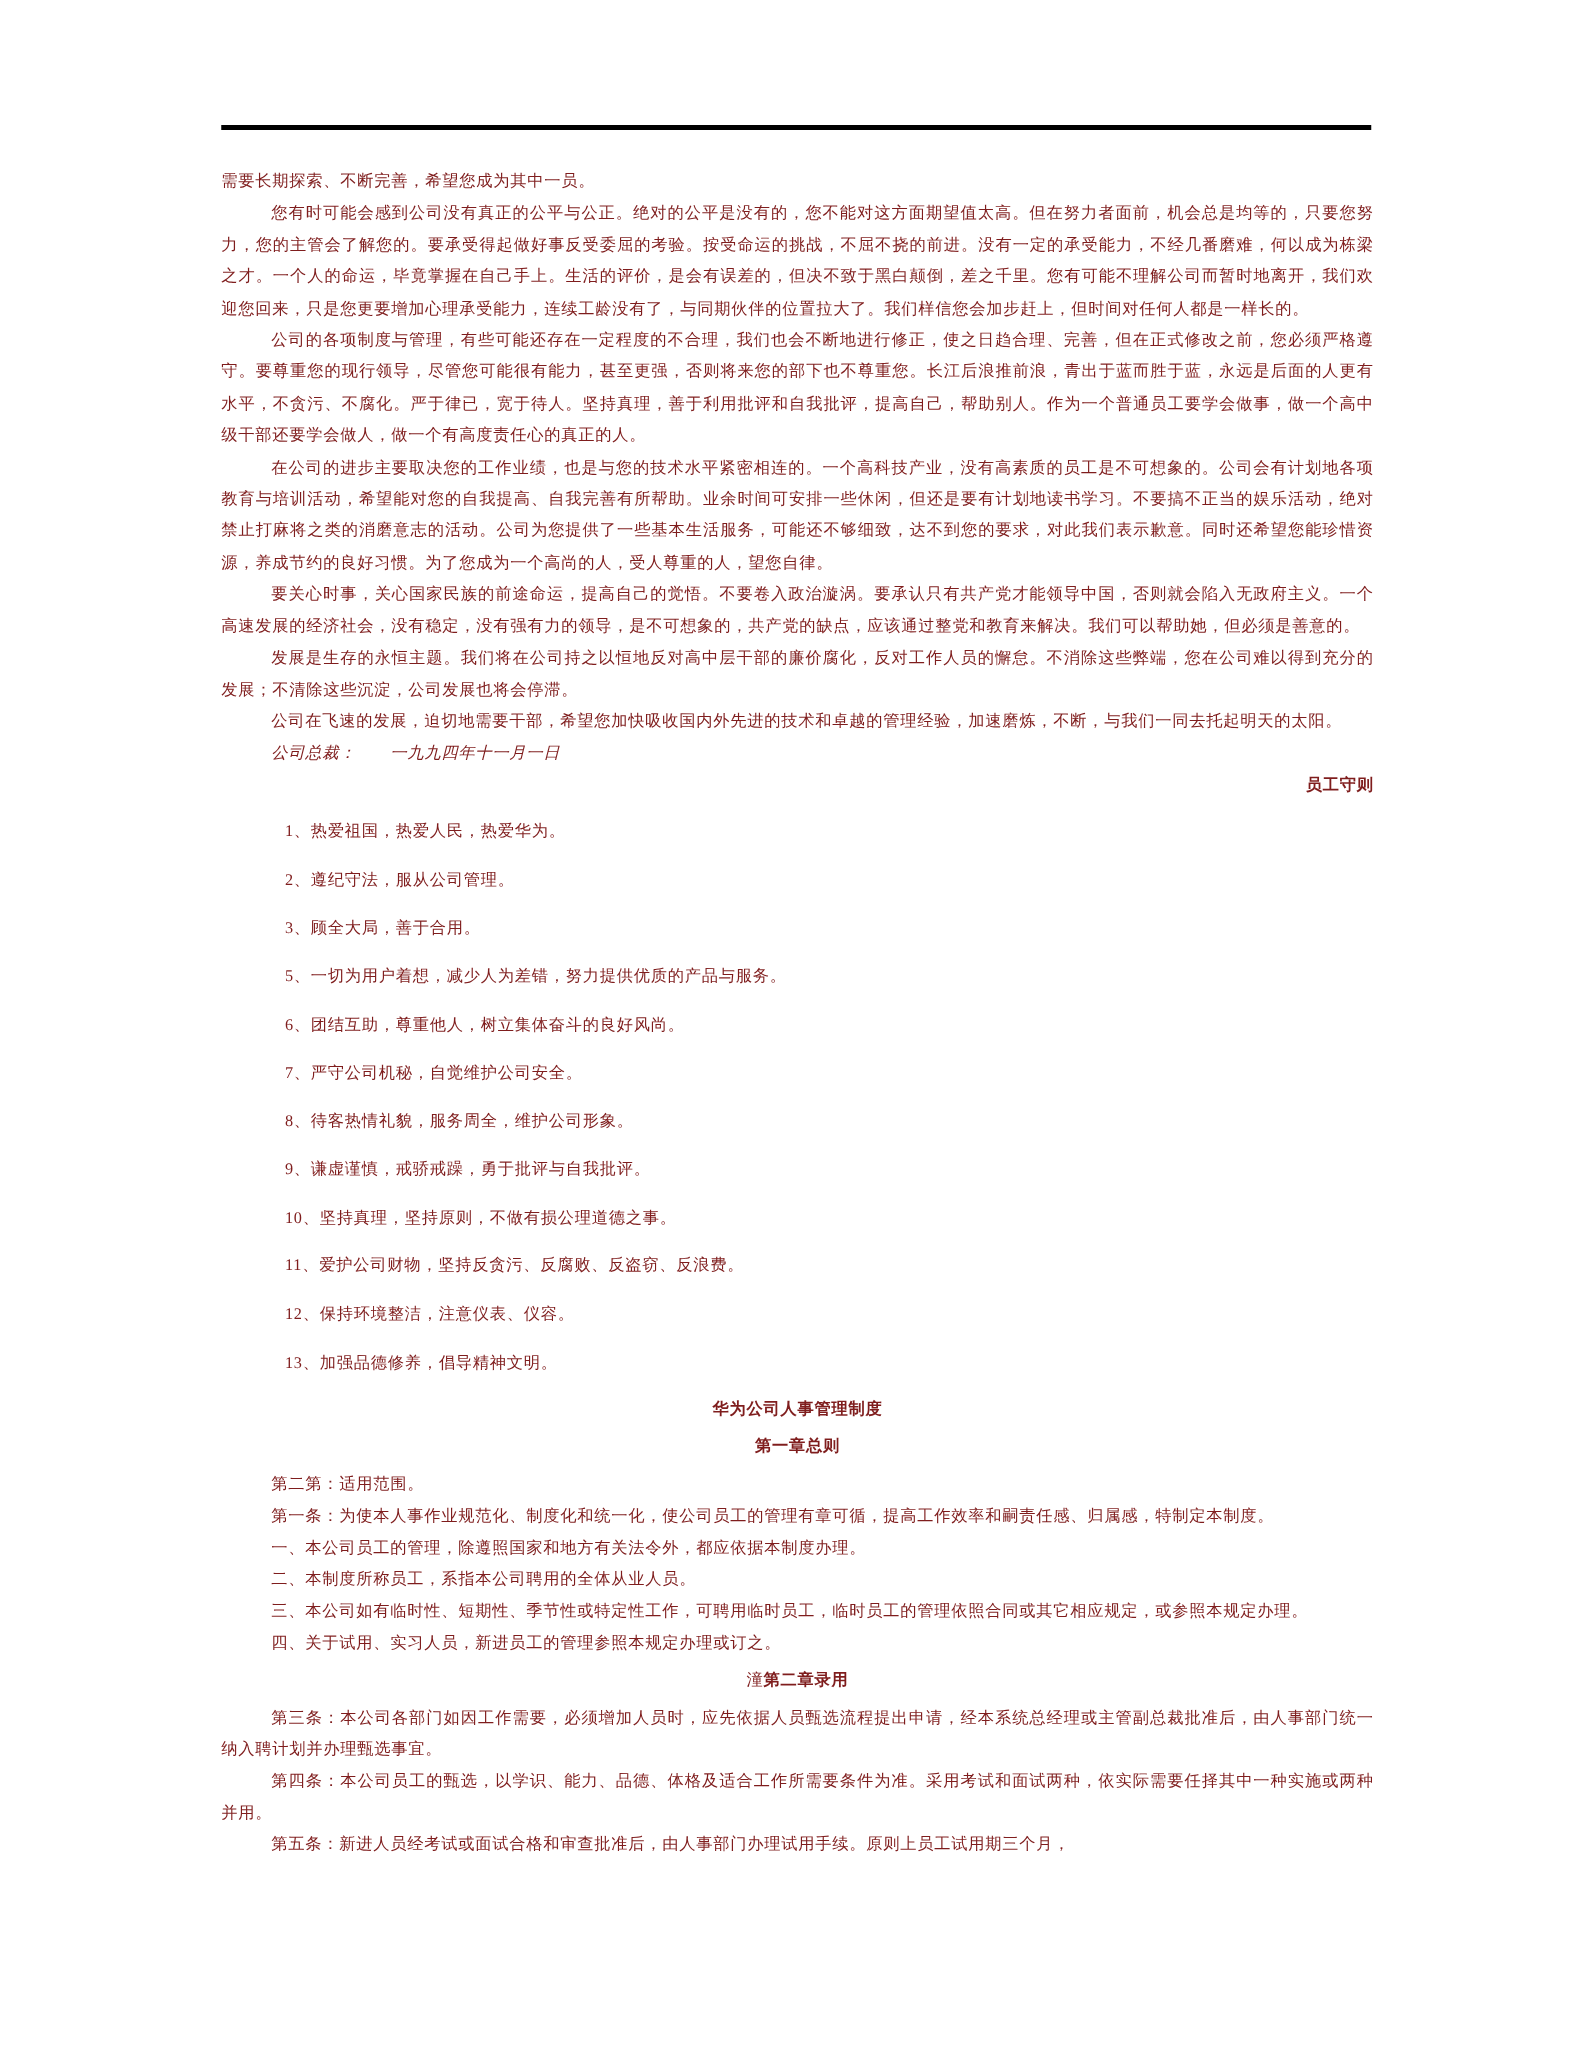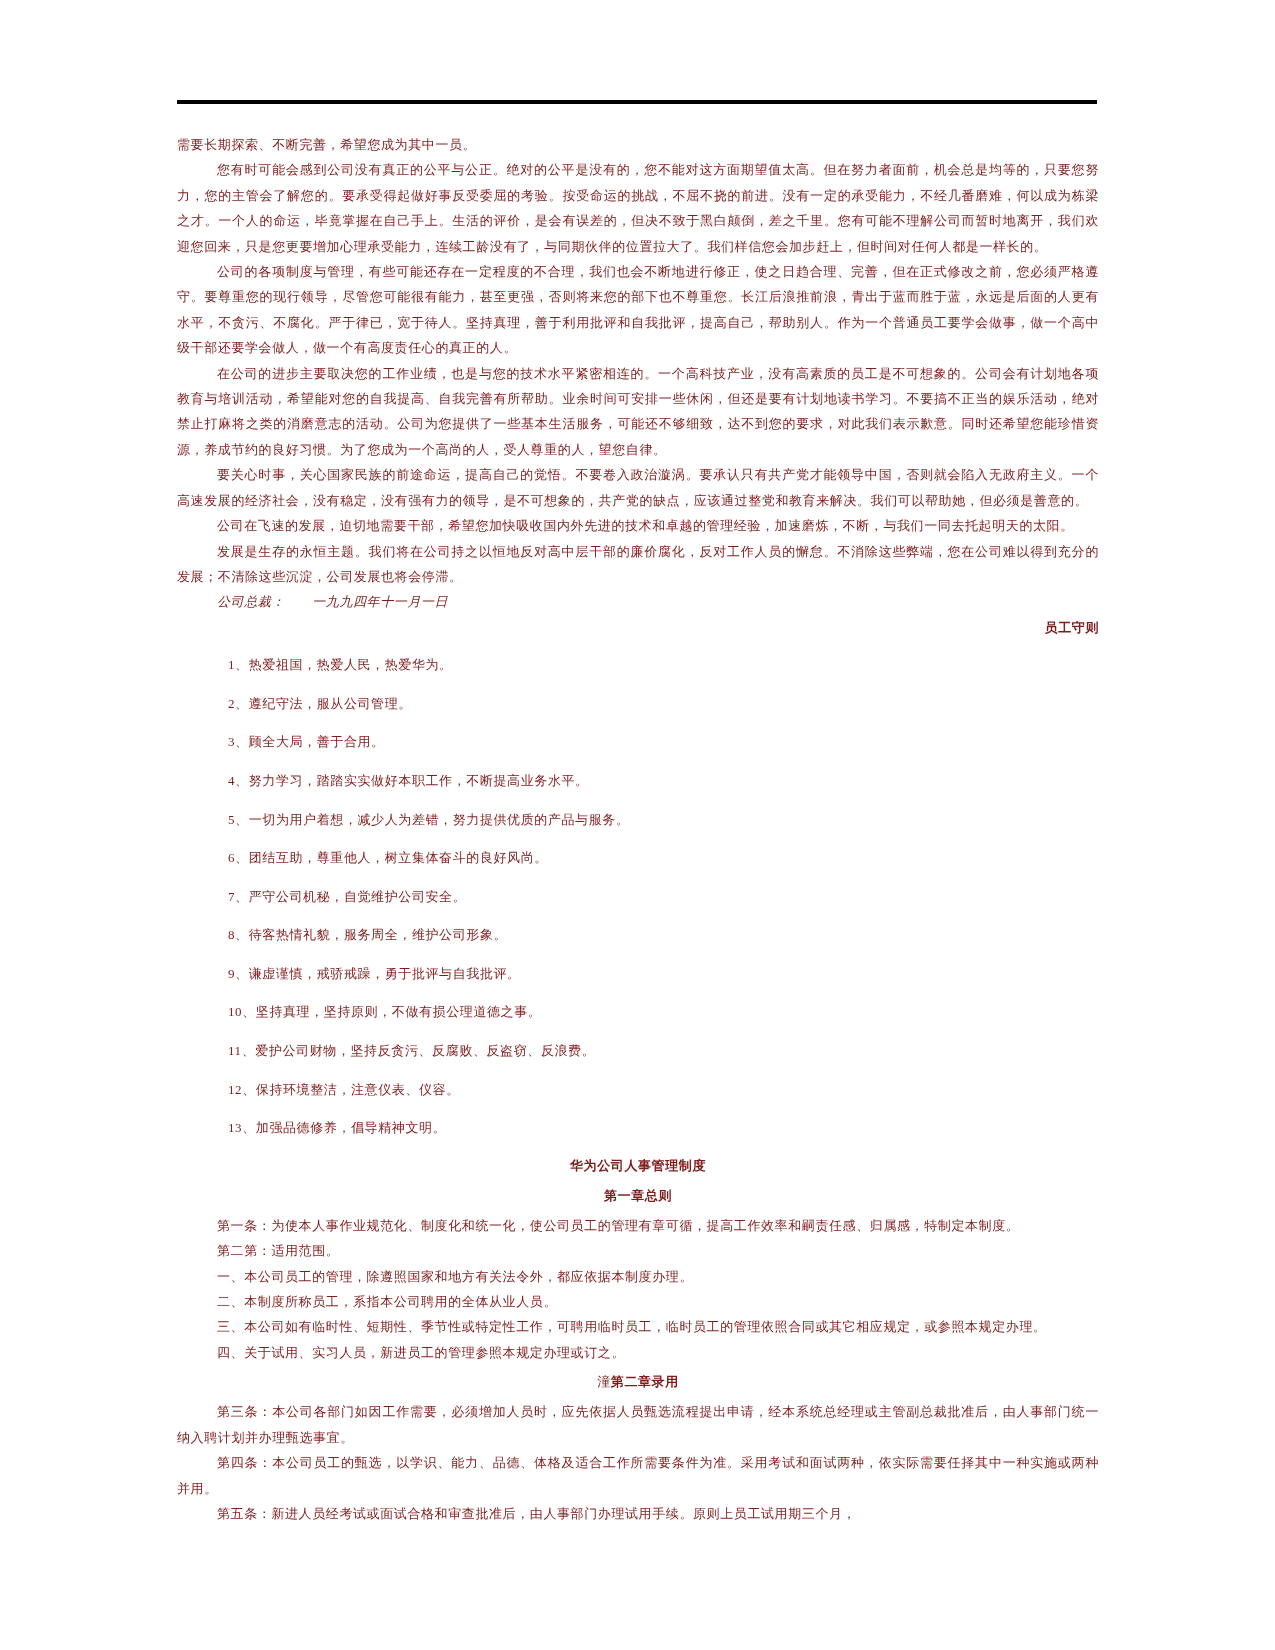--- a/index.html
+++ b/index.html
@@ -76,46 +76,45 @@
   <div class="header-rule"></div>
 
   <div class="doc">
 
     <p class="para cont">需要长期探索、不断完善，希望您成为其中一员。</p>
 
     <p class="para">您有时可能会感到公司没有真正的公平与公正。绝对的公平是没有的，您不能对这方面期望值太高。但在努力者面前，机会总是均等的，只要您努力，您的主管会了解您的。要承受得起做好事反受委屈的考验。按受命运的挑战，不屈不挠的前进。没有一定的承受能力，不经几番磨难，何以成为栋梁之才。一个人的命运，毕竟掌握在自己手上。生活的评价，是会有误差的，但决不致于黑白颠倒，差之千里。您有可能不理解公司而暂时地离开，我们欢迎您回来，只是您更要增加心理承受能力，连续工龄没有了，与同期伙伴的位置拉大了。我们样信您会加步赶上，但时间对任何人都是一样长的。</p>
     <p class="para">公司的各项制度与管理，有些可能还存在一定程度的不合理，我们也会不断地进行修正，使之日趋合理、完善，但在正式修改之前，您必须严格遵守。要尊重您的现行领导，尽管您可能很有能力，甚至更强，否则将来您的部下也不尊重您。长江后浪推前浪，青出于蓝而胜于蓝，永远是后面的人更有水平，不贪污、不腐化。严于律已，宽于待人。坚持真理，善于利用批评和自我批评，提高自己，帮助别人。作为一个普通员工要学会做事，做一个高中级干部还要学会做人，做一个有高度责任心的真正的人。</p>
     <p class="para">在公司的进步主要取决您的工作业绩，也是与您的技术水平紧密相连的。一个高科技产业，没有高素质的员工是不可想象的。公司会有计划地各项教育与培训活动，希望能对您的自我提高、自我完善有所帮助。业余时间可安排一些休闲，但还是要有计划地读书学习。不要搞不正当的娱乐活动，绝对禁止打麻将之类的消磨意志的活动。公司为您提供了一些基本生活服务，可能还不够细致，达不到您的要求，对此我们表示歉意。同时还希望您能珍惜资源，养成节约的良好习惯。为了您成为一个高尚的人，受人尊重的人，望您自律。</p>
     <p class="para">要关心时事，关心国家民族的前途命运，提高自己的觉悟。不要卷入政治漩涡。要承认只有共产党才能领导中国，否则就会陷入无政府主义。一个高速发展的经济社会，没有稳定，没有强有力的领导，是不可想象的，共产党的缺点，应该通过整党和教育来解决。我们可以帮助她，但必须是善意的。</p>
+    <p class="para">发展是生存的永恒主题。我们将在公司持之以恒地反对高中层干部的廉价腐化，反对工作人员的懈怠。不消除这些弊端，您在公司难以得到充分的发展；不清除这些沉淀，公司发展也将会停滞。</p>
     <p class="para">公司在飞速的发展，迫切地需要干部，希望您加快吸收国内外先进的技术和卓越的管理经验，加速磨炼，不断，与我们一同去托起明天的太阳。</p>
-    <p class="para">发展是生存的永恒主题。我们将在公司持之以恒地反对高中层干部的廉价腐化，反对工作人员的懈怠。不消除这些弊端，您在公司难以得到充分的发展；不清除这些沉淀，公司发展也将会停滞。</p>
 
     <p class="para sig">公司总裁：　　一九九四年十一月一日</p>
 
     <p class="code-title">员工守则</p>
 
     <p class="code-item">1、热爱祖国，热爱人民，热爱华为。</p>
     <p class="code-item">2、遵纪守法，服从公司管理。</p>
     <p class="code-item">3、顾全大局，善于合用。</p>
-    <p class="code-item">4、努力学习，踏踏实实做好本职工作，不断提高业务水平。</p>
     <p class="code-item">5、一切为用户着想，减少人为差错，努力提供优质的产品与服务。</p>
     <p class="code-item">6、团结互助，尊重他人，树立集体奋斗的良好风尚。</p>
     <p class="code-item">7、严守公司机秘，自觉维护公司安全。</p>
     <p class="code-item">8、待客热情礼貌，服务周全，维护公司形象。</p>
     <p class="code-item">9、谦虚谨慎，戒骄戒躁，勇于批评与自我批评。</p>
     <p class="code-item">10、坚持真理，坚持原则，不做有损公理道德之事。</p>
     <p class="code-item">11、爱护公司财物，坚持反贪污、反腐败、反盗窃、反浪费。</p>
     <p class="code-item">12、保持环境整洁，注意仪表、仪容。</p>
     <p class="code-item">13、加强品德修养，倡导精神文明。</p>
 
     <p class="h-center">华为公司人事管理制度</p>
     <p class="h-center">第一章总则</p>
 
+    <p class="para">第二第：适用范围。</p>
     <p class="para">第一条：为使本人事作业规范化、制度化和统一化，使公司员工的管理有章可循，提高工作效率和嗣责任感、归属感，特制定本制度。</p>
-    <p class="para">第二第：适用范围。</p>
     <p class="para">一、本公司员工的管理，除遵照国家和地方有关法令外，都应依据本制度办理。</p>
     <p class="para">二、本制度所称员工，系指本公司聘用的全体从业人员。</p>
     <p class="para">三、本公司如有临时性、短期性、季节性或特定性工作，可聘用临时员工，临时员工的管理依照合同或其它相应规定，或参照本规定办理。</p>
     <p class="para">四、关于试用、实习人员，新进员工的管理参照本规定办理或订之。</p>
 
     <p class="h-center"><span class="h-prefix">潼</span><span>第二章录用</span></p>
 
     <p class="para">第三条：本公司各部门如因工作需要，必须增加人员时，应先依据人员甄选流程提出申请，经本系统总经理或主管副总裁批准后，由人事部门统一纳入聘计划并办理甄选事宜。</p>
     <p class="para">第四条：本公司员工的甄选，以学识、能力、品德、体格及适合工作所需要条件为准。采用考试和面试两种，依实际需要任择其中一种实施或两种并用。</p>
     <p class="para">第五条：新进人员经考试或面试合格和审查批准后，由人事部门办理试用手续。原则上员工试用期三个月，</p>

